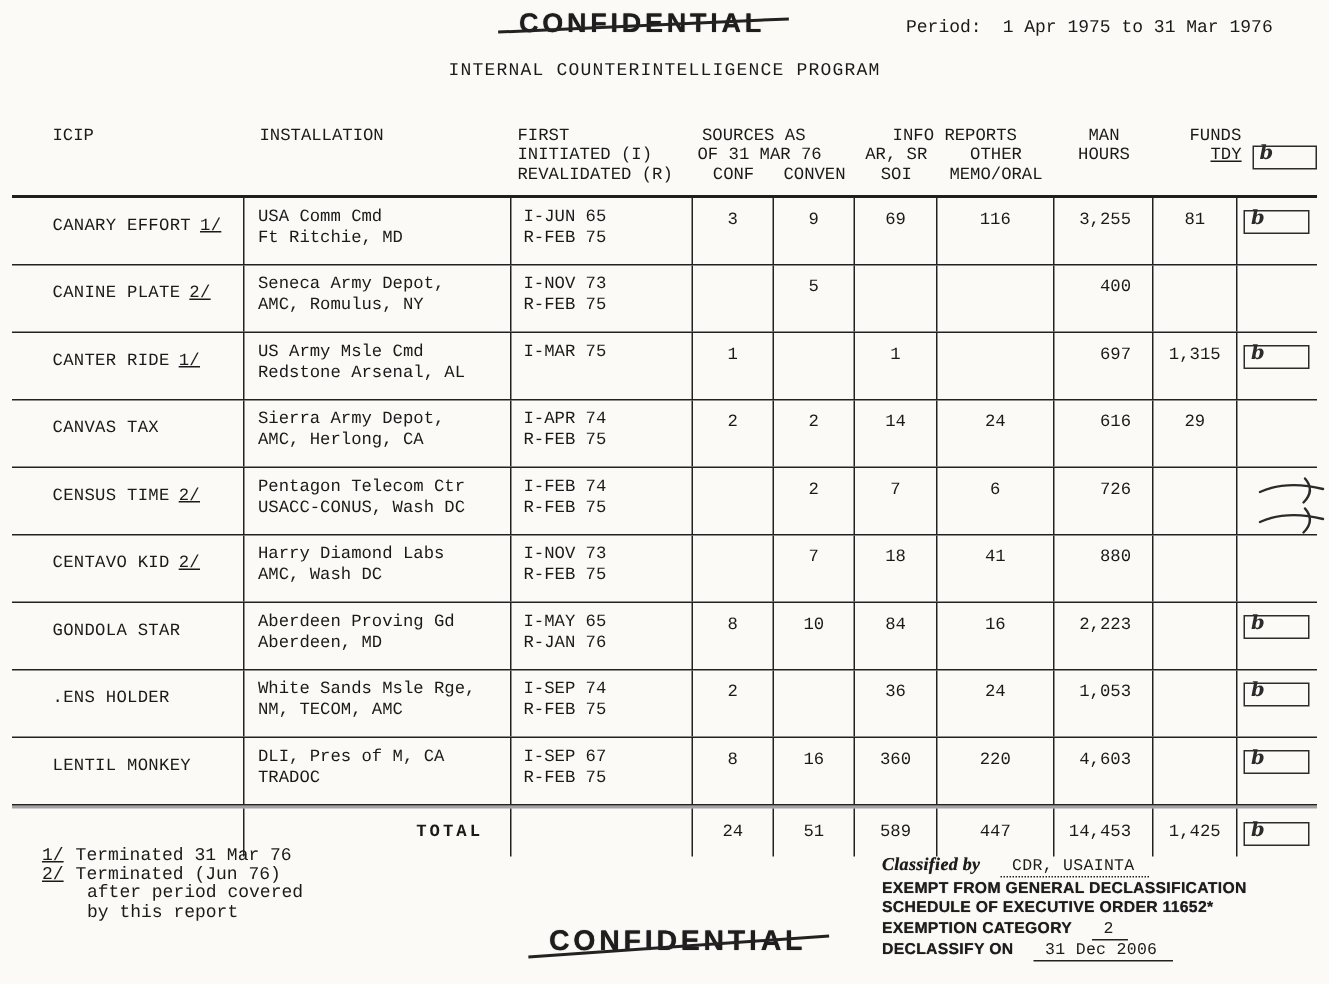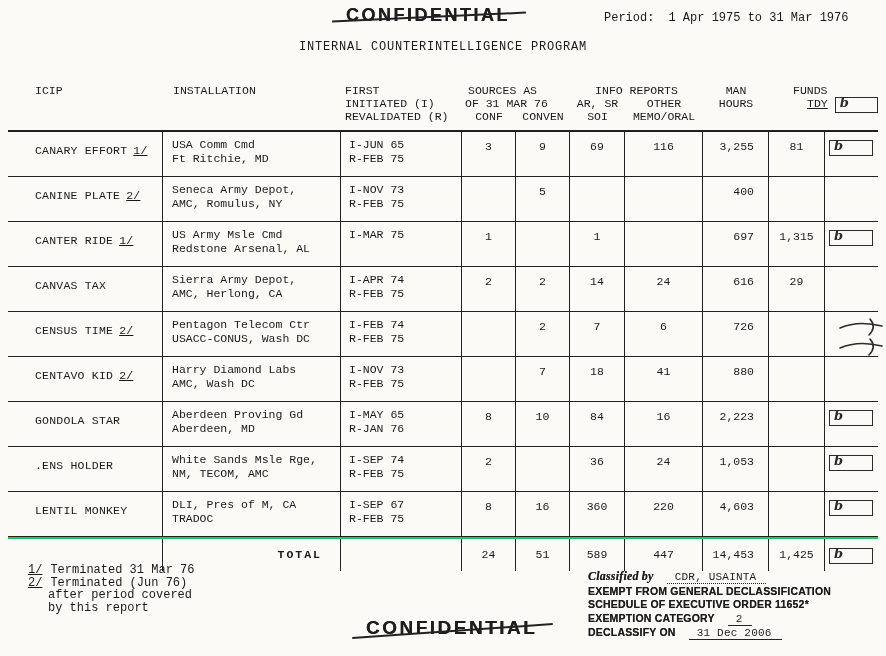--- a/index.html
+++ b/index.html
@@ -70,28 +70,28 @@
   .c-icip  { padding-left:27px; padding-top:12px; letter-spacing:0.2px; white-space:nowrap; }
   .icip-note { text-decoration:underline; margin-left:6px; }
   .c-inst  { padding-left:9px; }
   .c-date  { padding-left:8px; }
   .c-num   { text-align:center; padding-top:8px; }
   .c-man   { text-align:right; padding-right:14px; padding-top:8px; }
   .c-check { border-right:none; padding-left:4px; padding-top:8px; }
   .scribble { position:absolute; right:-6px; top:4px; z-index:3; }
   
   .trow-total { display:grid; grid-template-columns:var(--cols); height:32px;
-    border-top:2px solid #22c55e; font-size:11.5px; }
+    border-top:2px solid #a3a3a3; font-size:11.5px; }
   .trow-total .cell { padding-top:9px; line-height:13px; }
   .t-label { text-align:right; padding-right:18px; font-weight:700; letter-spacing:2px; }
   
   .footnotes { position:absolute; left:28px; top:564px; font-size:12px; line-height:12.5px; }
   .fn { white-space:nowrap; }
   .fn-ref { text-decoration:underline; margin-right:8px; }
-  .fn-cont { margin-left:20px; }
+  .fn-cont { margin-left:30px; }
   
   .declass { position:absolute; left:588px; top:570px; width:288px;
     font-family:"Liberation Sans", sans-serif; font-weight:700; font-size:10.5px;
     line-height:13.5px; color:#1c1c1c; letter-spacing:0.2px; text-shadow:0 0 0.5px #444; }
   .dl { white-space:nowrap; }
   .dl-script { font-family:"Liberation Serif", serif; font-style:italic; font-size:12px; }
   .dl-val { border-bottom:1.2px solid #222; padding:0 10px 0 8px; margin-left:10px;
     font-family:"Liberation Mono", monospace; font-weight:400; font-size:11px; text-shadow:none; }
   .dotted { border-bottom-style:dotted; }
 </style>

